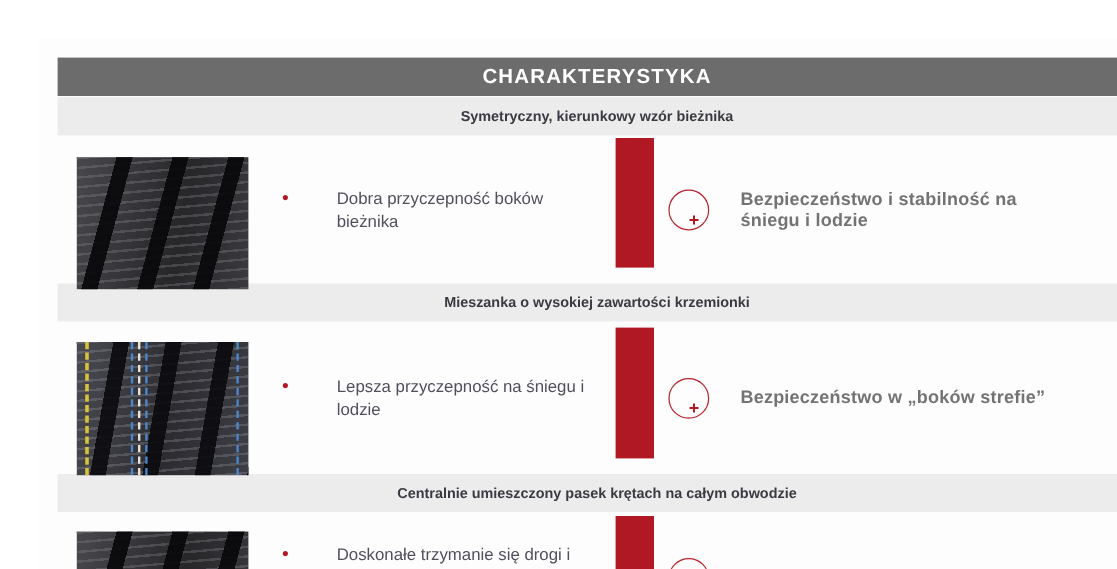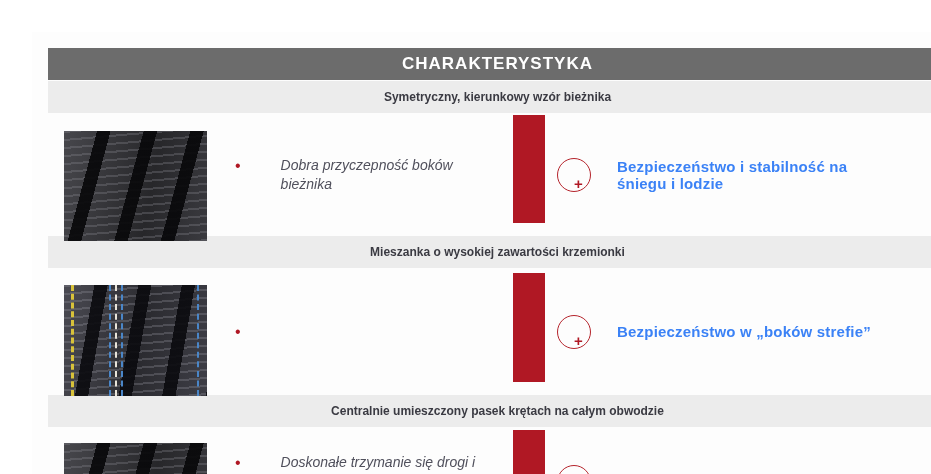--- a/index.html
+++ b/index.html
@@ -81,21 +81,21 @@
     font-size:14px;
     line-height:19px;
     color:#50505c;
   }
   .bullet {
     color:#b01824;
     font-size:16px;
     line-height:19px;
     margin-right:8px;
   }
-  .feature-text { white-space:pre-line;font-style:italic; }
+  .feature-text { white-space:pre-line; }
 
   
   .redline {
     position:absolute;
     left:465px;
     width:7px;
     background:#b01824;
   }
   .content.s1 .redline { top:2px;  bottom:13px; }
   .content.s2 .redline { top:5px;  bottom:13px; }
@@ -131,21 +131,21 @@
     color:#b01824;
     font-weight:bold;
     font-size:15px;
     line-height:17px;
     text-align:center;
     margin-right:10px;
   }
   .benefit-text {
     font-weight:bold;
     font-size:15px;
-    color:#3b82f6;
+    color:#737373;
     letter-spacing:0.2px;
   }
 </style>
 </head>
 <body>
 
 <div class="page">
 
   <div class="title-bar">CHARAKTERYSTYKA</div>
 
@@ -171,20 +171,21 @@
   <div class="content s2">
     <div class="tire">
       <span class="mark yellow"></span>
       <span class="mark blue-a"></span>
       <span class="mark white"></span>
       <span class="mark blue-b"></span>
       <span class="mark blue-c"></span>
     </div>
     <div class="feature">
       <span class="bullet">•</span>
+      <span class="feature-text">Lepsza przyczepność na śniegu i lodzie</span>
     </div>
     <div class="redline">
       <div class="tri"></div>
     </div>
     <div class="benefit" style="margin-left: 0px; position: absolute; left: 472px; top: 0px; bottom: 0px;">
       <div class="benefit-inner">
         <span class="plus-icon">+</span>
         <span class="benefit-text">Bezpieczeństwo w „boków strefie”</span>
       </div>
     </div>

